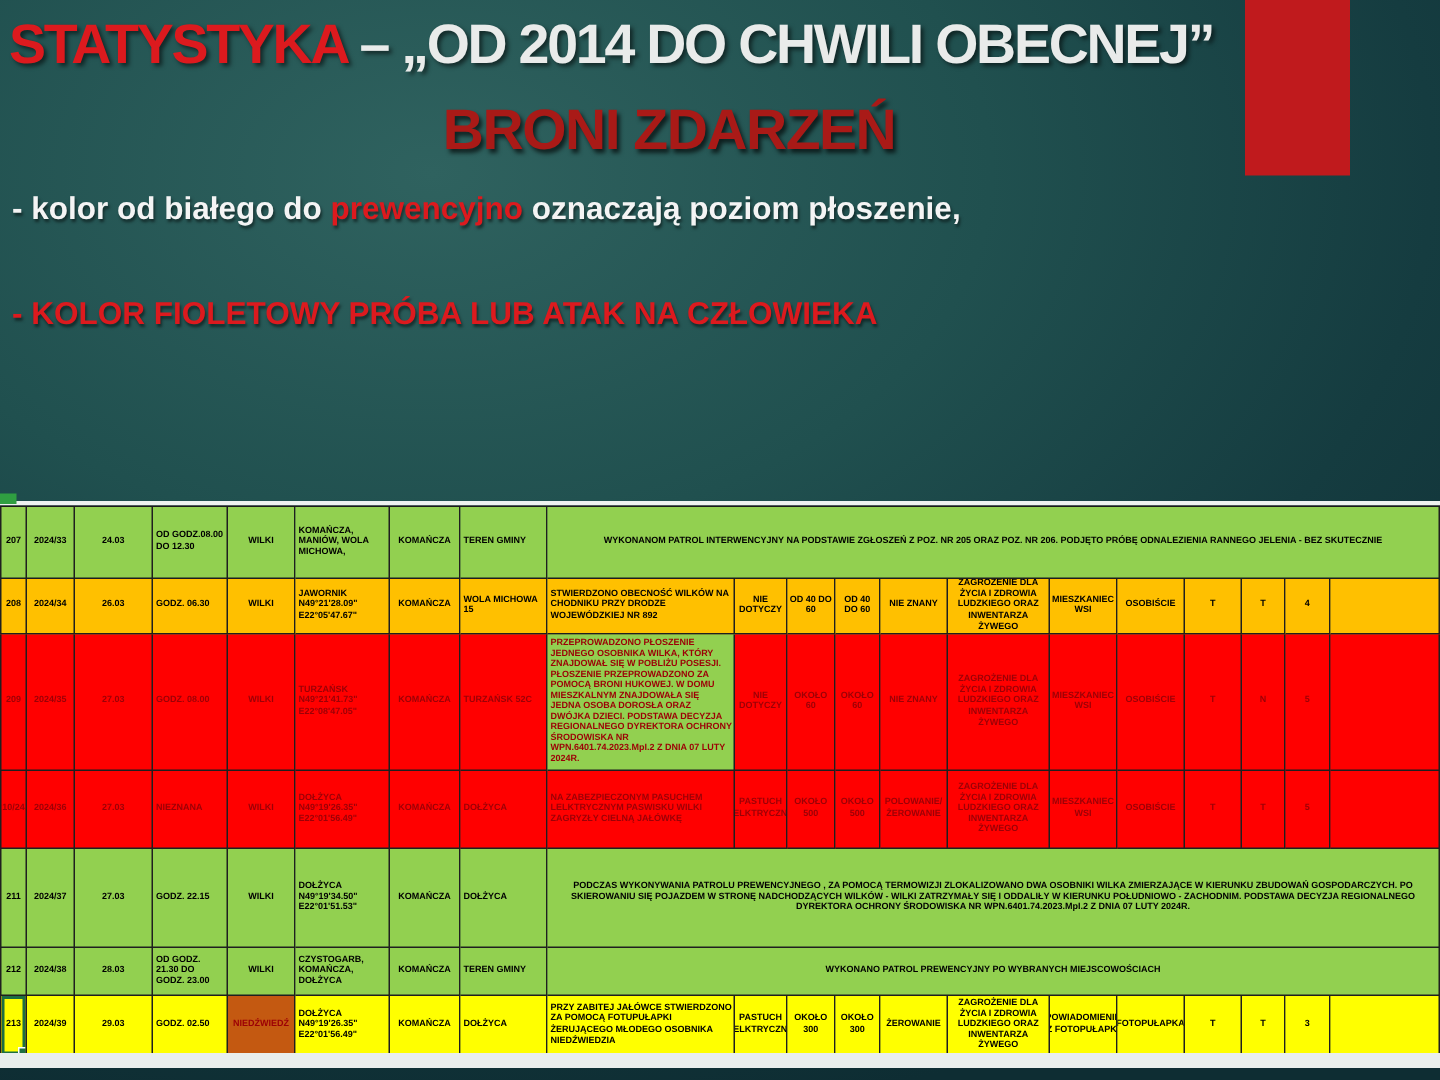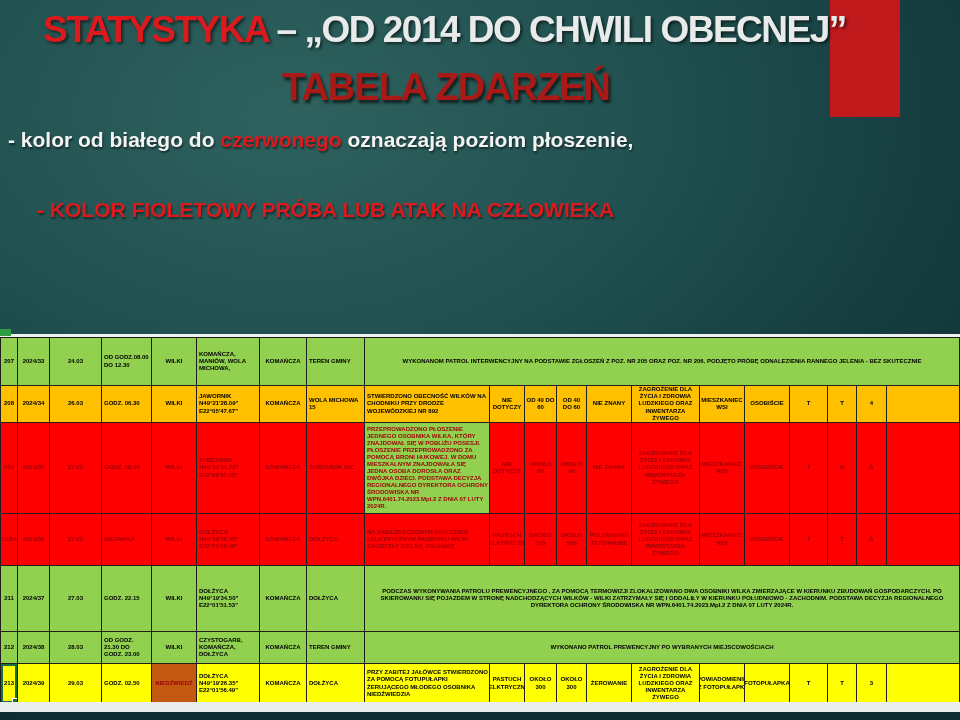--- a/index.html
+++ b/index.html
@@ -7,21 +7,21 @@
     position:relative;width:960px;height:720px;overflow:hidden;
     font-family:"Liberation Sans",sans-serif;
     background:radial-gradient(ellipse 980px 640px at 30% 16%, #2f625f 0%, #20504f 38%, #153c40 68%, #0e2d33 100%);
   }
   .accent-bar{position:absolute;left:830px;top:0;width:70px;height:117px;background:#c01a1d;z-index:1;}
   .title{
     position:absolute;top:9px;left:6px;width:950px;z-index:2;
     font-size:37px;font-weight:700;letter-spacing:-1.5px;white-space:nowrap;
     color:#e9ebea;text-shadow:2px 2px 3px rgba(0,0,0,.55);
   }
-  .title .accent{color:#dc1a1e;margin-left:37px;}
+  .title .accent{color:#dc1a1e;}
   .subtitle{
     position:absolute;top:66px;left:0;width:892px;z-index:2;text-align:center;
     font-size:38px;font-weight:700;letter-spacing:-1px;
     color:#a91a17;text-shadow:2px 3px 3px rgba(0,0,0,.65);
   }
   .bullets{
     position:absolute;top:126px;left:8px;width:745px;
     color:#f4f4f4;font-size:21px;font-weight:700;line-height:1.32;
     text-shadow:1px 2px 2px rgba(0,0,0,.5);
   }
@@ -50,25 +50,25 @@
   .bottom-strip{position:absolute;top:702px;left:0;width:960px;height:10px;background:#e9eeec;}
 </style>
 </head>
 <body>
 
 <div class="slide">
   <div class="accent-bar"></div>
 
   <div class="title"><span class="accent">STATYSTYKA</span><span> – „OD 2014 DO CHWILI OBECNEJ”</span></div>
 
-  <div class="subtitle">TABELA ZDARZEŃ</div>
+  <div class="subtitle">BRONI ZDARZEŃ</div>
 
   <div class="bullets">
-      <p class="bullet"><span>- kolor od białego do </span><span style="color: rgb(220, 26, 30);">czerwonego</span><span> oznaczają poziom płoszenie,</span></p>
-      <p class="bullet"><span style="color: rgb(220, 26, 30); margin-left: 29px;">- KOLOR FIOLETOWY PRÓBA LUB ATAK NA CZŁOWIEKA</span></p>
+      <p class="bullet"><span>- kolor od białego do </span><span style="color: rgb(220, 26, 30);">prewencyjno</span><span> oznaczają poziom płoszenie,</span></p>
+      <p class="bullet"><span style="color: rgb(220, 26, 30);">- KOLOR FIOLETOWY PRÓBA LUB ATAK NA CZŁOWIEKA</span></p>
     </div>
 
   <div class="table-corner"></div>
   <div class="table-topline"></div>
   <div class="etable">
       <div class="trow" style="height: 48px;">
         <div class="tcell" style="width: 18px; background: rgb(146, 208, 80); color: rgb(0, 0, 0);">207</div>
         <div class="tcell" style="width: 32px; background: rgb(146, 208, 80); color: rgb(0, 0, 0);">2024/33</div>
         <div class="tcell" style="width: 52px; background: rgb(146, 208, 80); color: rgb(0, 0, 0);">24.03</div>
         <div class="tcell left" style="width: 50px; background: rgb(146, 208, 80); color: rgb(0, 0, 0);">OD GODZ.08.00 DO 12.30</div>

